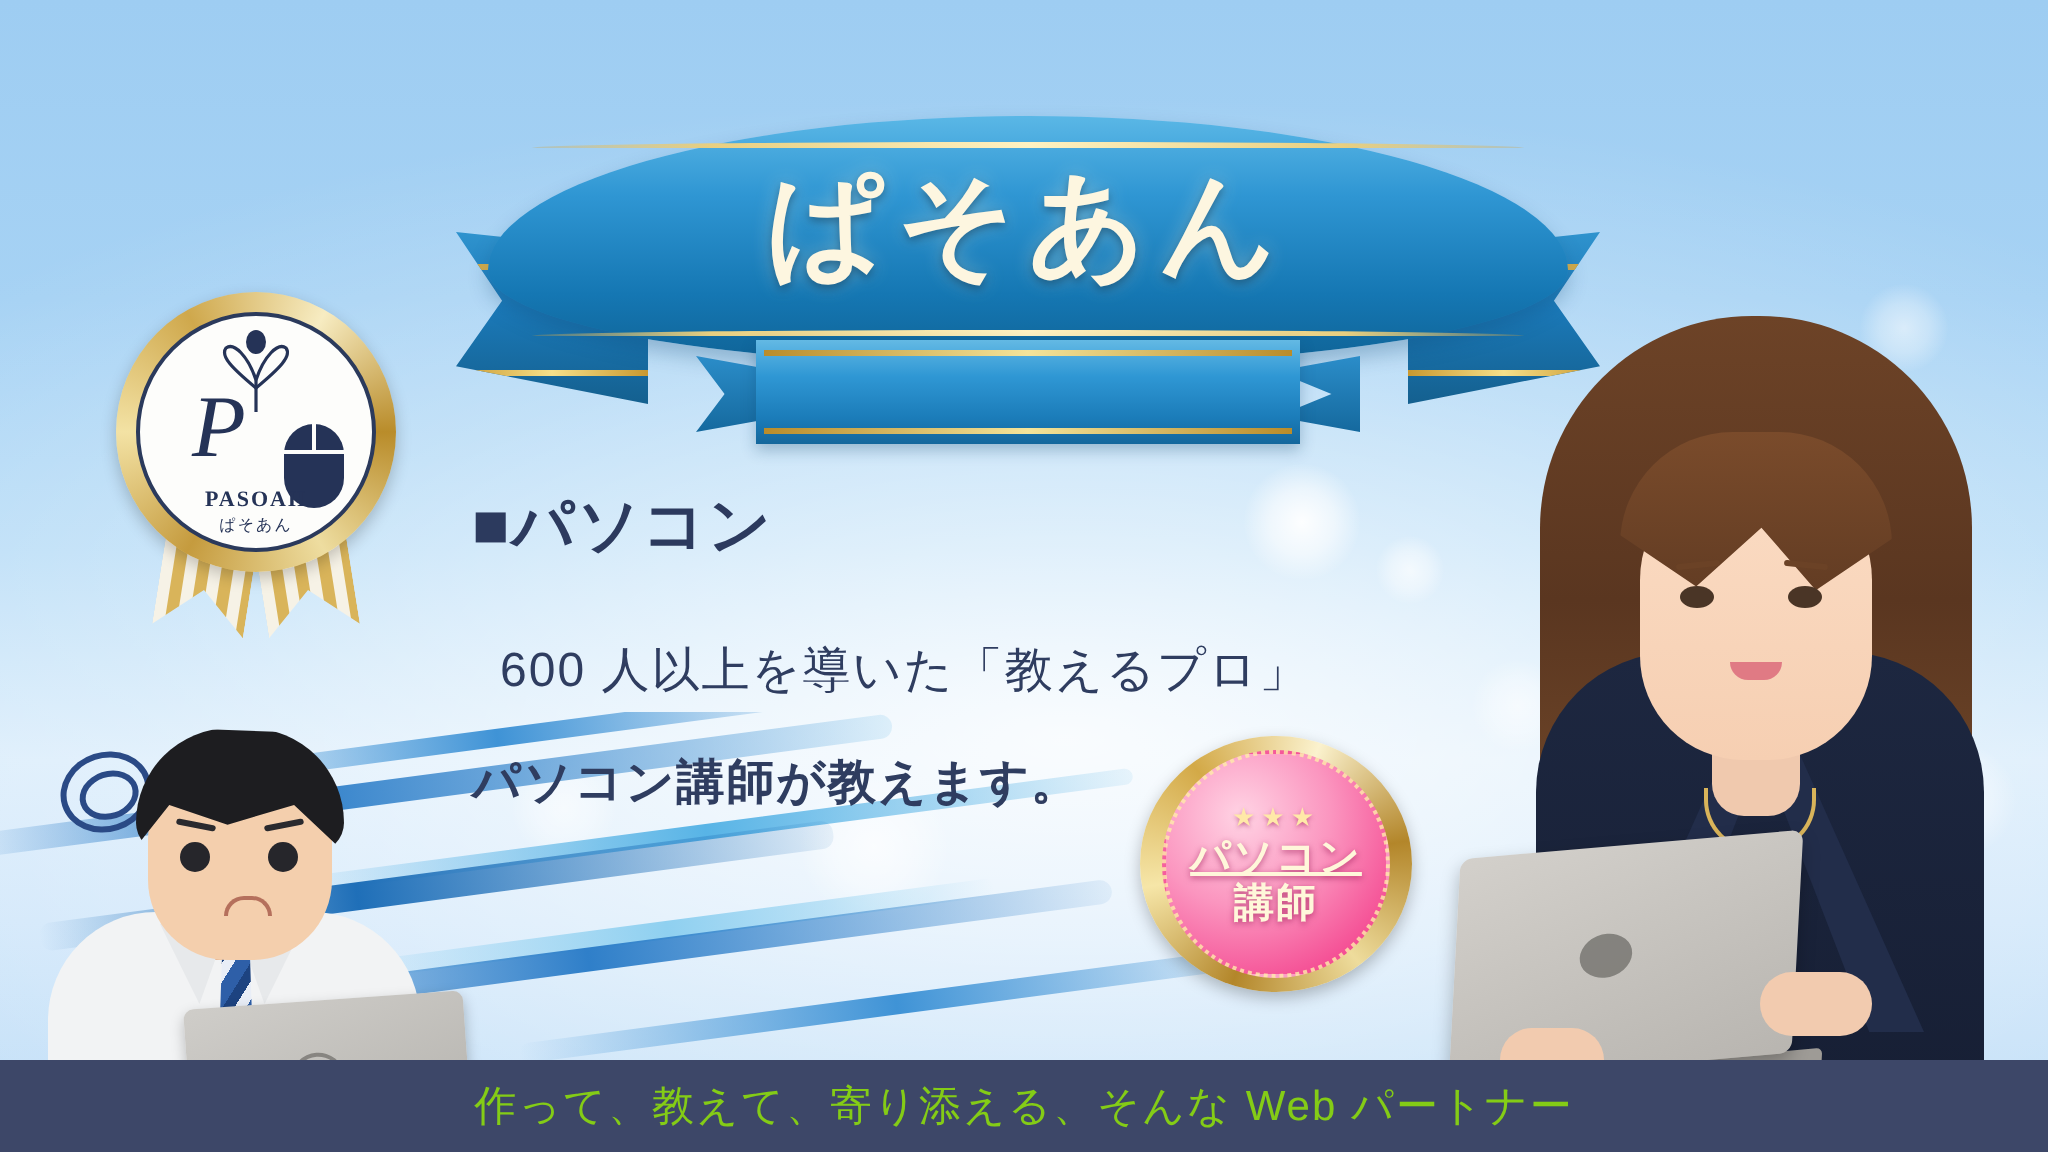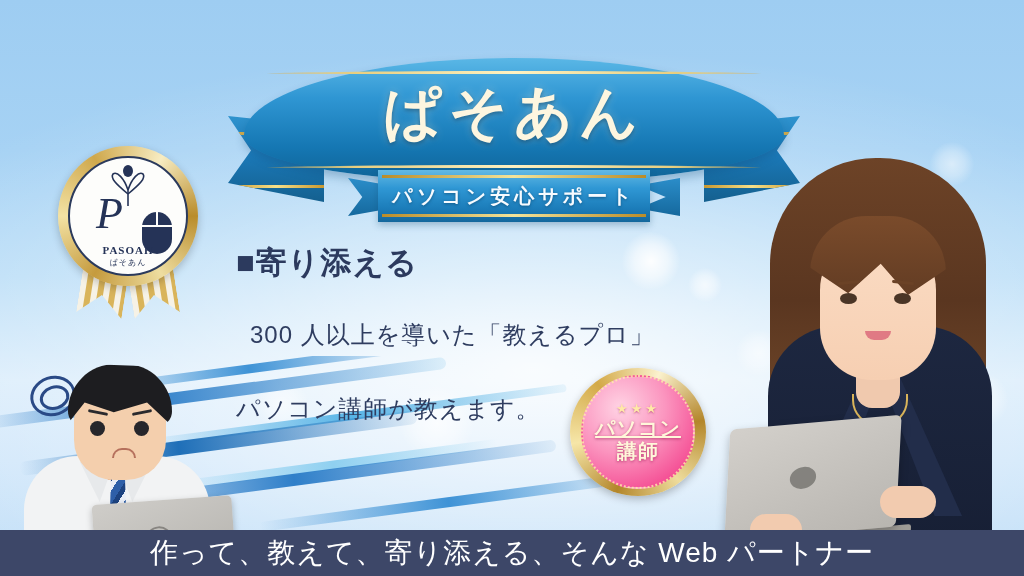--- a/index.html
+++ b/index.html
@@ -95,26 +95,26 @@
     background:linear-gradient(180deg,#fbf0c4 0%,#e3c472 38%,#c69a36 72%,#a87c24 100%);
     clip-path:polygon(0 22%,9% 0,91% 0,100% 22%,100% 78%,91% 100%,9% 100%,0 78%);
     display:flex;align-items:center;justify-content:center;box-shadow:0 2px 5px rgba(0,0,0,.25);}
   .pb-band span{font-size:15px;font-weight:700;color:#4a3410;letter-spacing:2px;}
 
   
   .copy{position:absolute;left:236px;top:244px;width:440px;}
   .head{font-size:31px;font-weight:700;color:#2c3a5e;letter-spacing:1px;line-height:1.2;}
   .line{font-size:24px;color:#2f3d60;letter-spacing:1px;}
   .line1{margin-top:38px;padding-left:14px;}
-  .line2{margin-top:42px;}
+  .line2{margin-top:24px;font-weight:bold;}
 
   
   .botbar{position:absolute;left:0;right:0;bottom:0;height:46px;background:#3d4768;z-index:30;
           display:flex;align-items:center;justify-content:center;}
-  .botbar span{font-size:28px;color:#ffffff;letter-spacing:1px;}
+  .botbar span{font-size:21px;color:#84cc16;letter-spacing:1px;}
 
   
   .figure{position:absolute;}
   
   .woman{right:8px;bottom:0;width:276px;height:460px;}
   .w-body{position:absolute;left:28px;bottom:0;width:224px;height:250px;
     background:linear-gradient(180deg,#1d2740 0%,#161e33 100%);
     border-radius:70px 70px 0 0;}
   .w-blouse{position:absolute;left:92px;bottom:0;width:70px;height:150px;background:#efe8da;
     clip-path:polygon(24% 0,76% 0,88% 100%,12% 100%);}
@@ -210,21 +210,20 @@
     </div>
   </div>
 
   <div class="sub-wrap">
     <div class="sub-tail l"></div>
     <div class="sub-tail r"></div>
     <div class="sub-bar">
       <div class="gline t"></div>
       <div class="gline b"></div>
     </div>
-    <div class="sub-text">パソコン安心サポート</div>
   </div>
 
   <div class="rosette">
     <div class="ros-ribbon l"></div>
     <div class="ros-ribbon r"></div>
     <div class="ros-disc">
       <div class="ros-inner">
         <svg width="112" height="108" viewBox="0 0 112 108">
           <g fill="none" stroke="#253357" stroke-width="1.6">
             <path d="M56 32 C44 22 38 16 41 12 C45 9 52 16 56 28"></path>
@@ -239,22 +238,22 @@
             <line x1="70" y1="64" x2="100" y2="64" stroke="#fdfdfb" stroke-width="2"></line>
           </g>
         </svg>
       </div>
       <div class="ros-brand">PASOAH</div>
       <div class="ros-kana">ぱそあん</div>
     </div>
   </div>
 
   <div class="copy">
-    <div class="head">■寄り添える</div>
-    <div class="line line1">300 人以上を導いた「教えるプロ」</div>
+    <div class="head">■パソコン</div>
+    <div class="line line1">600 人以上を導いた「教えるプロ」</div>
     <div class="line line2">パソコン講師が教えます。</div>
   </div>
 
   <div class="pbadge">
     <div class="pb-ring">
       <div class="pb-face">
         <div class="pb-stars">★★★</div>
         <div class="pb-l1">パソコン</div>
         <div class="pb-l2">講師</div>
       </div>

